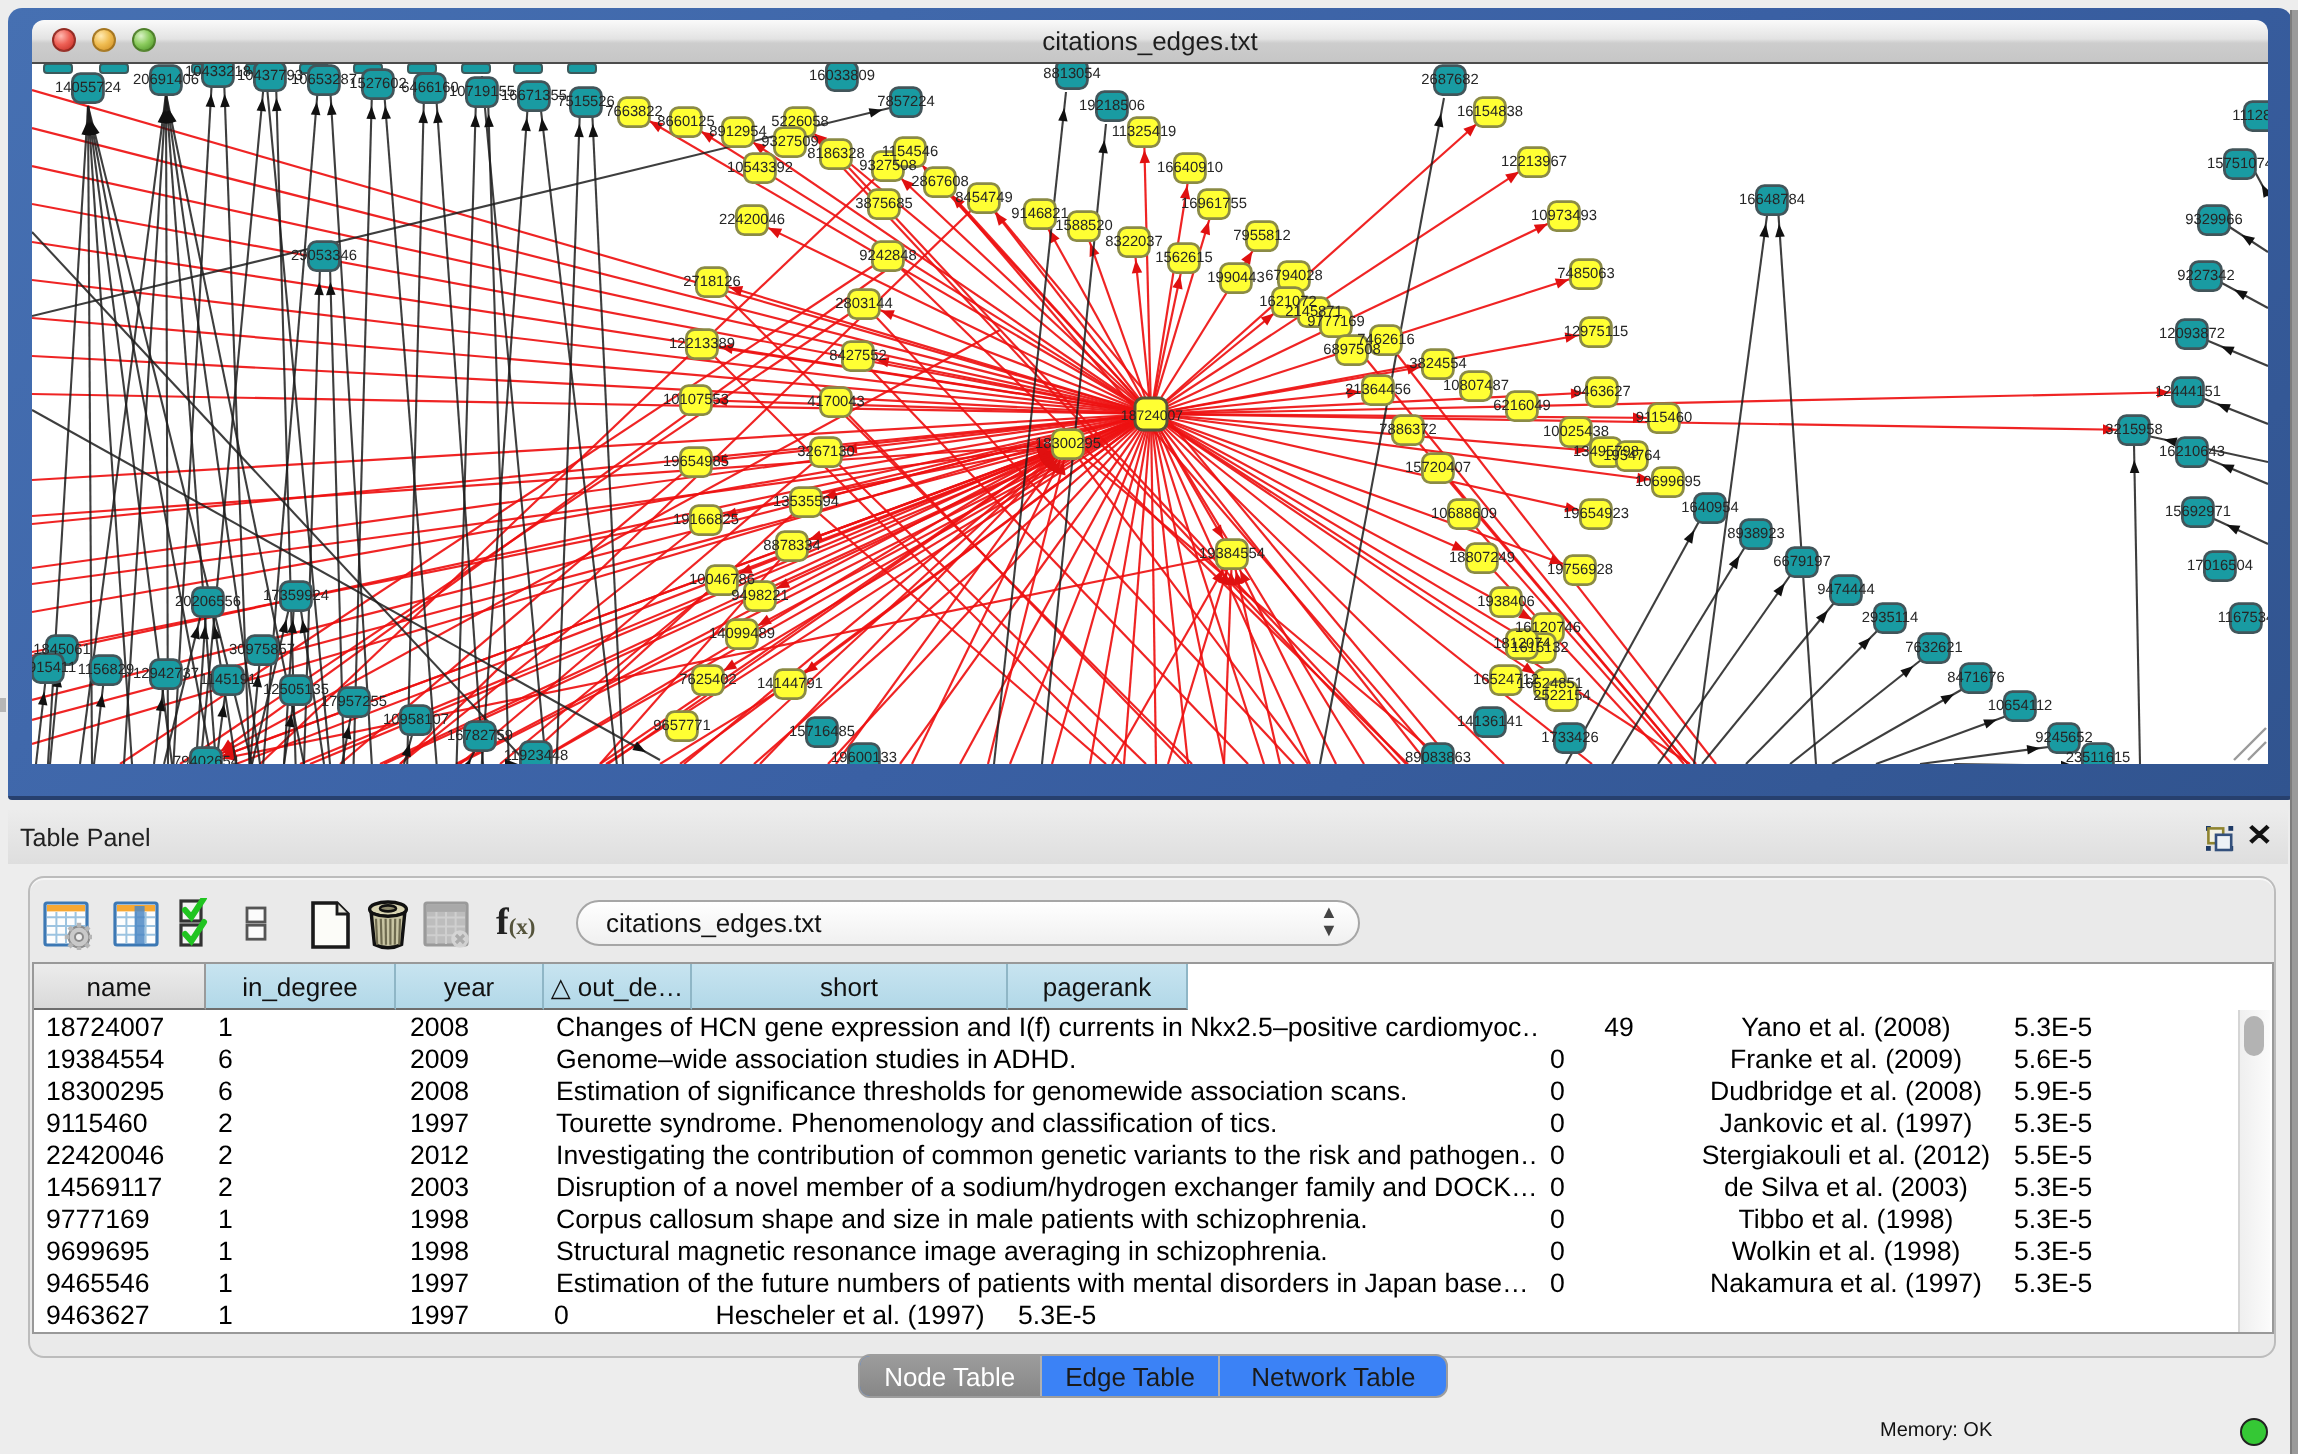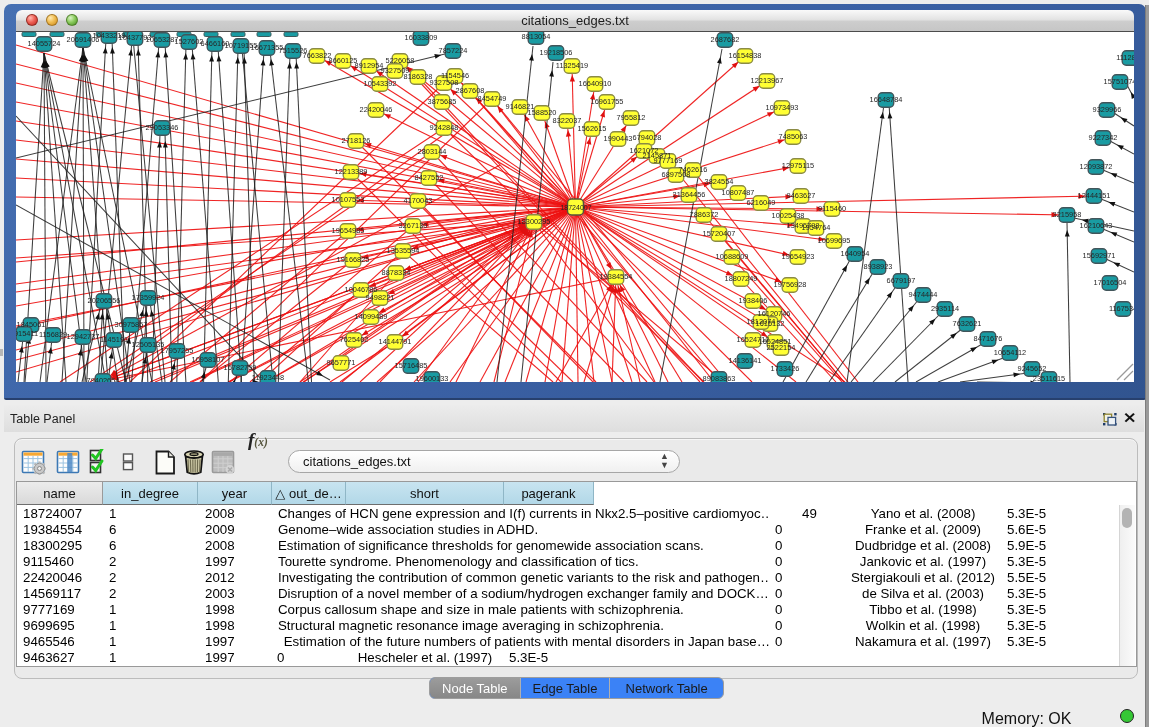--- a/index.html
+++ b/index.html
@@ -12,37 +12,37 @@
 #tlr{left:26px;background:radial-gradient(circle at 35% 30%,#ffb9b0,#ee6156 45%,#cf3c33 80%);border:1px solid rgba(130,35,28,.8)}
 #tly{left:46px;background:radial-gradient(circle at 35% 30%,#ffeab2,#f0bd52 45%,#d99c31 80%);border:1px solid rgba(150,105,25,.8)}
 #tlg{left:66px;background:radial-gradient(circle at 35% 30%,#d9f2c6,#8ccc5e 45%,#5fa337 80%);border:1px solid rgba(70,115,35,.8)}
 #canvas{left:16px;top:32px;width:1118px;height:350px;background:#fff;overflow:hidden}
 #tpbar{left:4px;top:405px;width:1140px;height:27px;background:linear-gradient(#ececec,#dedede)}
 #tptitle{left:10px;top:412px;font-size:12.5px;color:#222}
 #tpx{left:1123px;top:408px;font-size:16px;font-weight:bold;color:#111;transform:scaleY(.92)}
 #panel{left:14px;top:438px;width:1124px;height:241px;background:#eaeaea;border:1px solid #bcbcbc;border-radius:8px;box-shadow:inset 0 1px 0 #f6f6f6}
 #combo{left:288px;top:450px;width:392px;height:23px;background:linear-gradient(#ffffff,#f0f0f0);border:1px solid #a6a6a6;border-radius:12px;font-size:13px;color:#111;line-height:21px;padding-left:14px}
 #comboarr{left:660px;top:452px;font-size:9px;color:#444;line-height:9px;letter-spacing:0}
-#fx{left:248px;top:429px;font-size:19px;font-style:italic;font-weight:bold;color:#222;font-family:"Liberation Serif",serif}
+#fx{left:248px;top:451px;font-size:19px;font-weight:bold;color:#222;font-family:"Liberation Serif",serif}
 #fx span{font-size:11.5px;color:#55543c;font-weight:bold}
 #tablewrap{left:16px;top:481px;width:1121px;height:186px;border:1px solid #999;background:#fff;overflow:hidden}
 #thead{position:absolute;left:0;top:0;height:23px;display:flex}
 .hcell{height:23px;font-size:13px;color:#111;text-align:center;line-height:23px;border-bottom:1.5px solid #6e6e6e;flex:0 0 auto;white-space:nowrap;overflow:hidden}
 .hname{background:linear-gradient(#ececec,#d9d9d9);border-right:1px solid #9a9a9a}
 .hblue{background:linear-gradient(#c8e4f0,#b2d8e8);border-right:1px solid #8fb6c6}
 #tbody{position:absolute;left:0;top:24px}
 .trow{display:flex;height:16px}
 .cell{font-size:13.3px;color:#000;line-height:16px;white-space:nowrap;overflow:hidden;flex:0 0 auto}
 #vscroll{left:1119px;top:505px;width:16px;height:161px;background:linear-gradient(90deg,#efefef,#fbfbfb);border-left:1px solid #d5d5d5}
 #vthumb{left:1122px;top:508px;width:10px;height:20px;background:#b3b3b3;border-radius:5px}
 #tabs{left:429px;top:677px;width:295px;height:22px;border:1px solid #9d9d9d;border-radius:6px;background:#3b82f6;display:flex;overflow:hidden;font-size:13px;line-height:21px;text-align:center;color:#1a1a1a}
 #tab1{width:90px;background:linear-gradient(#9c9c9c,#878787);color:#fff}
 #tab2{width:91px;border-left:1px solid #b0b0b0;border-right:1px solid #b0b0b0}
 #tab3{width:113px}
-#mem{left:940px;top:710px;width:173px;text-align:center;font-size:16px;color:#111}
+#mem{left:940px;top:710px;width:173px;text-align:left;font-size:10px;color:#111}
 #memdot{left:1120px;top:709px;width:14px;height:14px;border-radius:50%;background:#35c835;border:1.5px solid #222}
 #lmark{left:0px;top:349px;width:3px;height:7px;background:#b6b6b6}
 </style></head><body>
 <div class="abs" id="bluewin"></div>
 <div class="abs" id="rightstrip"></div>
 <div class="abs" id="titlebar"></div>
 <div class="abs" id="title">citations_edges.txt</div>
 <div class="abs tl" id="tlr"></div>
 <div class="abs tl" id="tly"></div>
 <div class="abs tl" id="tlg"></div>
@@ -879,21 +879,21 @@
         <div class="cell" style="width:74px;text-align:left;padding-left:7px">1998</div>
         <div class="cell" style="width:498px;text-align:left;padding-left:6px">Structural magnetic resonance image averaging in schizophrenia.</div>
         <div class="cell" style="width:74px;text-align:left;padding-left:5px">0</div>
         <div class="cell" style="width:158px;text-align:center;padding-left:0px">Wolkin et al. (1998)</div>
         <div class="cell" style="width:90px;text-align:left;padding-left:5px">5.3E-5</div>
       </div>
       <div class="trow">
         <div class="cell" style="width:86px;text-align:left;padding-left:6px">9465546</div>
         <div class="cell" style="width:95px;text-align:left;padding-left:6px">1</div>
         <div class="cell" style="width:74px;text-align:left;padding-left:7px">1997</div>
-        <div class="cell" style="width:498px;text-align:right;padding-left:6px">Estimation of the future numbers of patients with mental disorders in Japan base…</div>
+        <div class="cell" style="width:498px;text-align:left;padding-left:6px">Estimation of the future numbers of patients with mental disorders in Japan base…</div>
         <div class="cell" style="width:74px;text-align:left;padding-left:5px">0</div>
         <div class="cell" style="width:158px;text-align:center;padding-left:0px">Nakamura et al. (1997)</div>
         <div class="cell" style="width:90px;text-align:left;padding-left:5px">5.3E-5</div>
       </div>
       <div class="trow">
         <div class="cell" style="width:86px;text-align:left;padding-left:6px">9463627</div>
         <div class="cell" style="width:95px;text-align:left;padding-left:6px">1</div>
         <div class="cell" style="width:74px;text-align:left;padding-left:7px">1997</div>
         <div class="cell" style="width:74px;text-align:left;padding-left:5px">0</div>
         <div class="cell" style="width:158px;text-align:center;padding-left:0px">Hescheler et al. (1997)</div>

